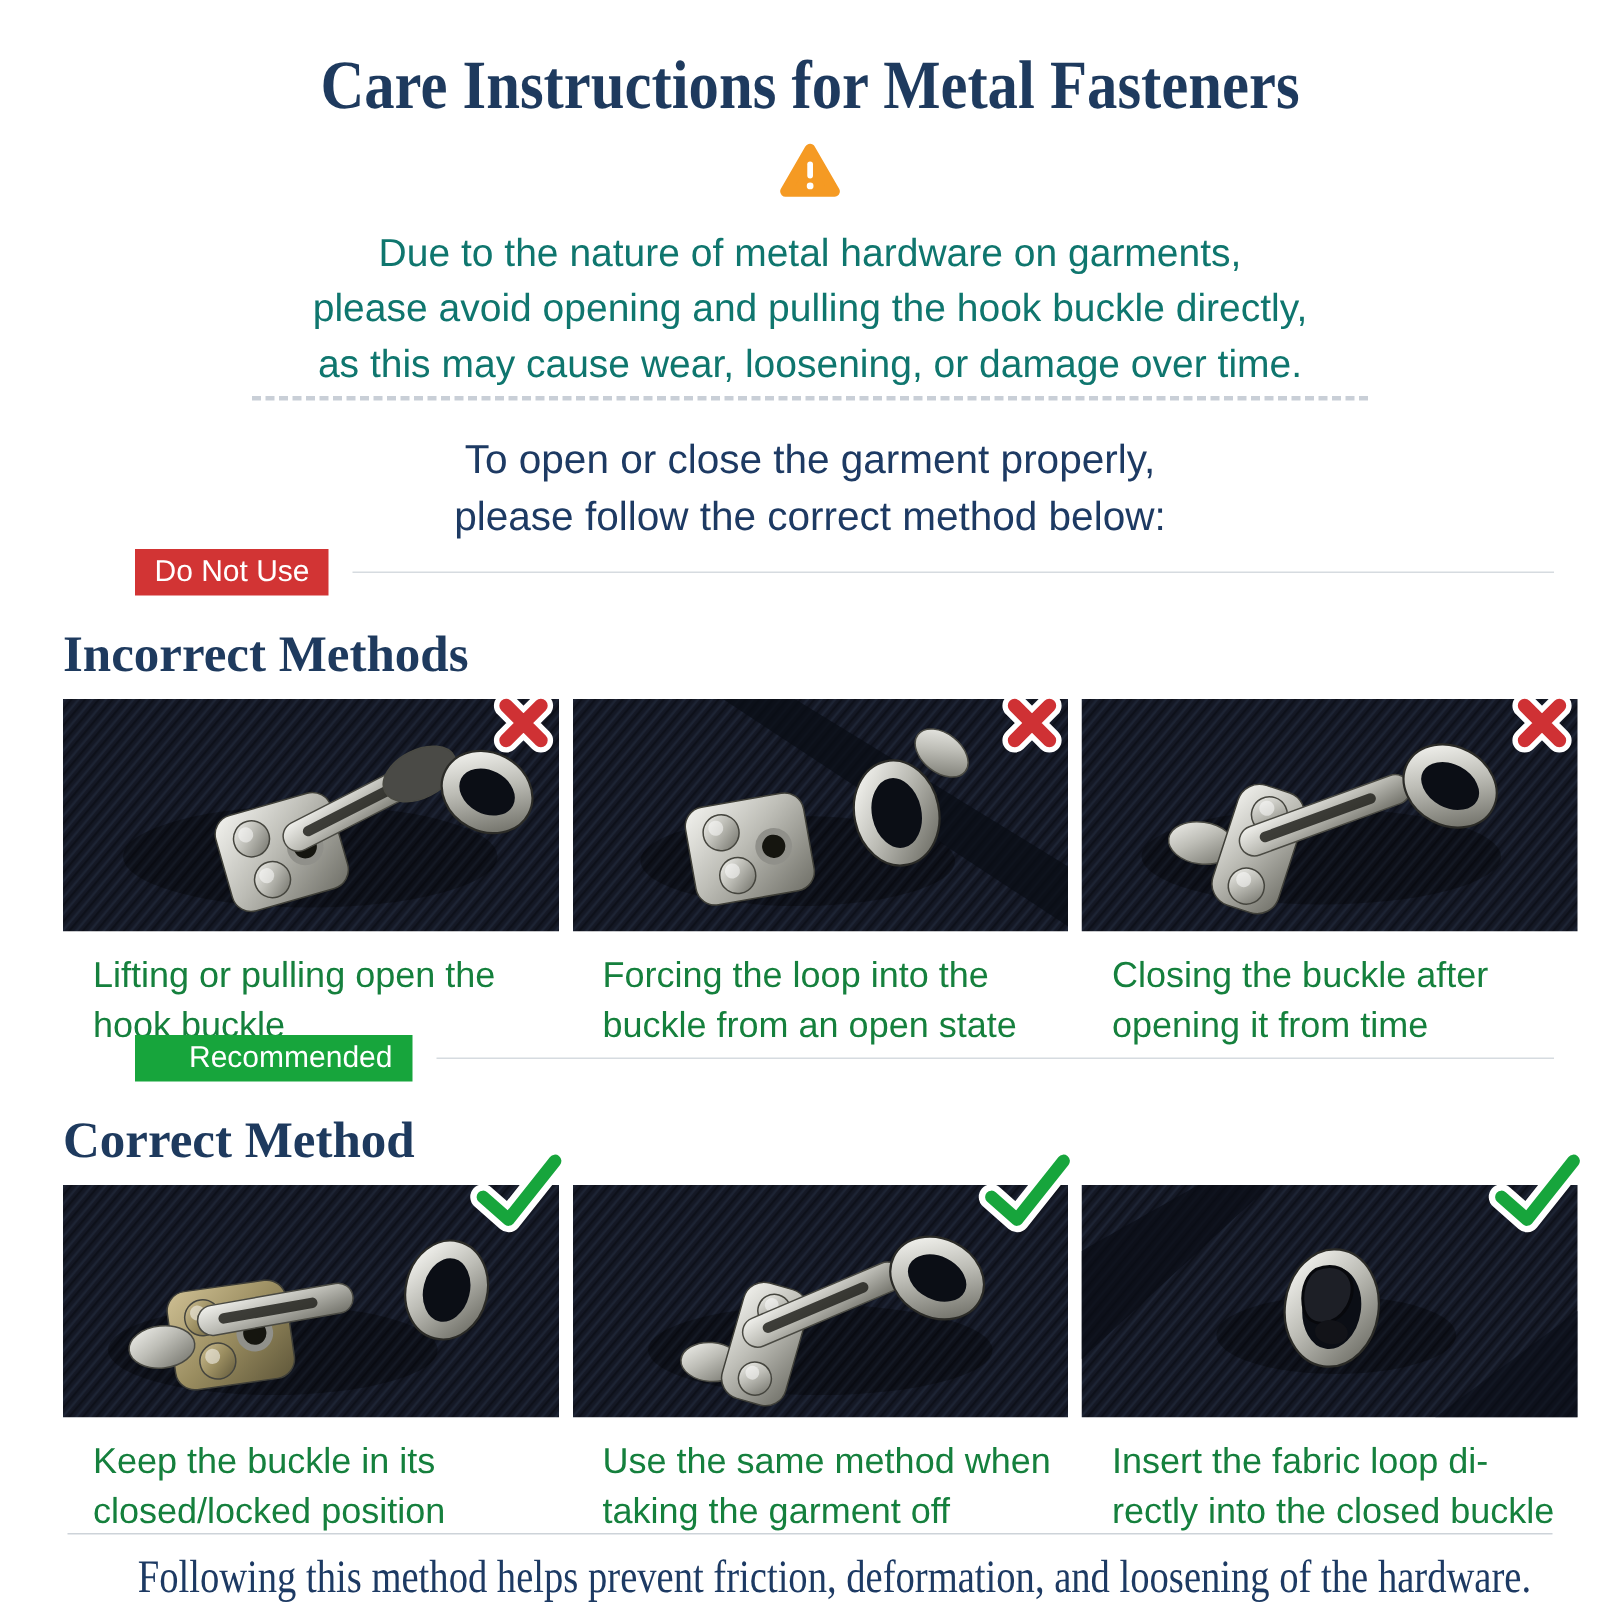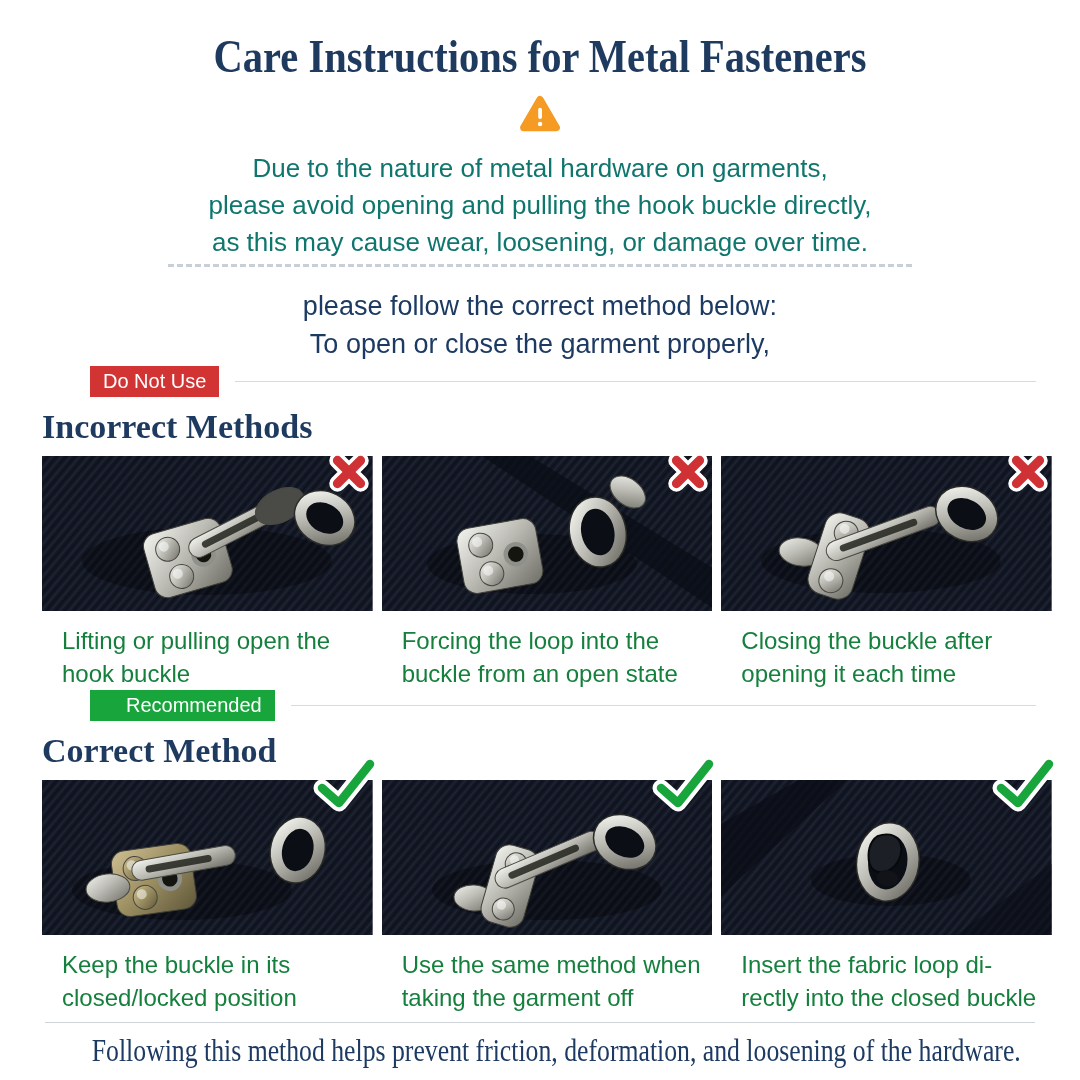--- a/index.html
+++ b/index.html
@@ -29,21 +29,21 @@
   
   .section{position:absolute;left:42px;width:1010px;}
   #section-incorrect{top:366px;}
   #section-correct{top:690px;}
   .section-header{display:flex;align-items:center;gap:16px;margin-left:48px;}
   .badge{color:#ffffff;font-size:20px;line-height:22px;padding:4px 13px 5px;white-space:nowrap;}
   .badge-red{background:#d23434;}
   .badge-green{background:#17a53c;padding-left:36px;}
   .rule{flex:1;height:0;border-top:1px solid #d6dbe0;margin-right:16px;}
   .section-heading{
-    margin-top:11px;font-family:"Liberation Serif",serif;font-weight:bold;
+    margin-top:21px;font-family:"Liberation Serif",serif;font-weight:bold;
     font-size:34px;color:#1e3a5e;
   }
   .cards{display:flex;gap:9px;margin-top:10px;}
   .card{position:relative;flex:1;min-width:0;}
   .photo{display:block;width:100%;height:155px;}
   .mark-x{position:absolute;top:-10px;right:-3px;width:54px;height:52px;z-index:2;}
   .mark-check{position:absolute;top:-27px;right:-7px;width:72px;height:60px;z-index:2;}
   .caption{margin:13px 0 0 20px;font-size:24px;line-height:33px;color:#15803d;}
   .caption span{display:block;}
   
@@ -71,22 +71,22 @@
 
   <div class="notice">
     <div>Due to the nature of metal hardware on garments,</div>
     <div>please avoid opening and pulling the hook buckle directly,</div>
     <div>as this may cause wear, loosening, or damage over time.</div>
   </div>
 
   <div class="dash-divider"></div>
 
   <div class="intro">
+    <div>To open or close the garment properly,</div>
     <div>please follow the correct method below:</div>
-    <div>To open or close the garment properly,</div>
   </div>
 
   <div class="section" id="section-incorrect">
     <div class="section-header">
       <span class="badge badge-red">Do Not Use</span>
       <span class="rule"></span>
     </div>
     <div class="section-heading">Incorrect Methods</div>
     <div class="cards">
 
@@ -233,21 +233,21 @@
               <ellipse rx="26" ry="20" fill="#0b0e15"></ellipse>
               <ellipse rx="26" ry="20" fill="none" stroke="url(#m2)" stroke-width="11"></ellipse>
             </g>
           </svg>
         <svg class="mark-x" viewBox="0 0 54 54">
           <path d="M15 15 L39 39 M39 15 L15 39" stroke="#ffffff" stroke-width="17" stroke-linecap="round" fill="none"></path>
           <path d="M15 15 L39 39 M39 15 L15 39" stroke="#cf3134" stroke-width="9.5" stroke-linecap="round" fill="none"></path>
         </svg>
         <div class="caption">
           <span>Closing the buckle after</span>
-          <span>opening it each time</span>
+          <span>opening it from time</span>
         </div>
       </div>
 
     </div>
   </div>
 
   <div class="section" id="section-correct">
     <div class="section-header">
       <span class="badge badge-green">Recommended</span>
       <span class="rule"></span>

